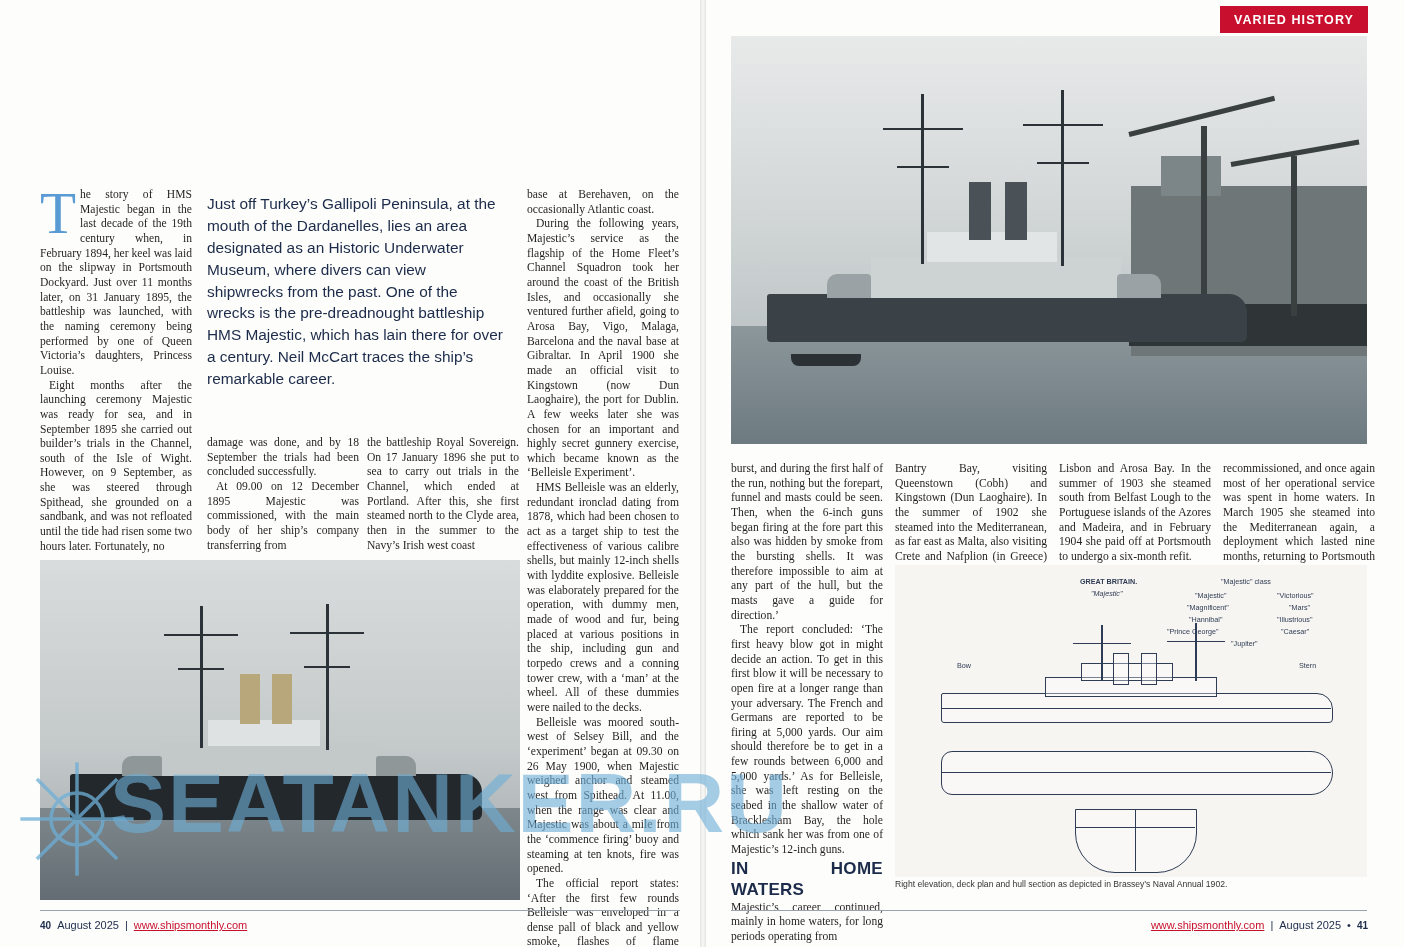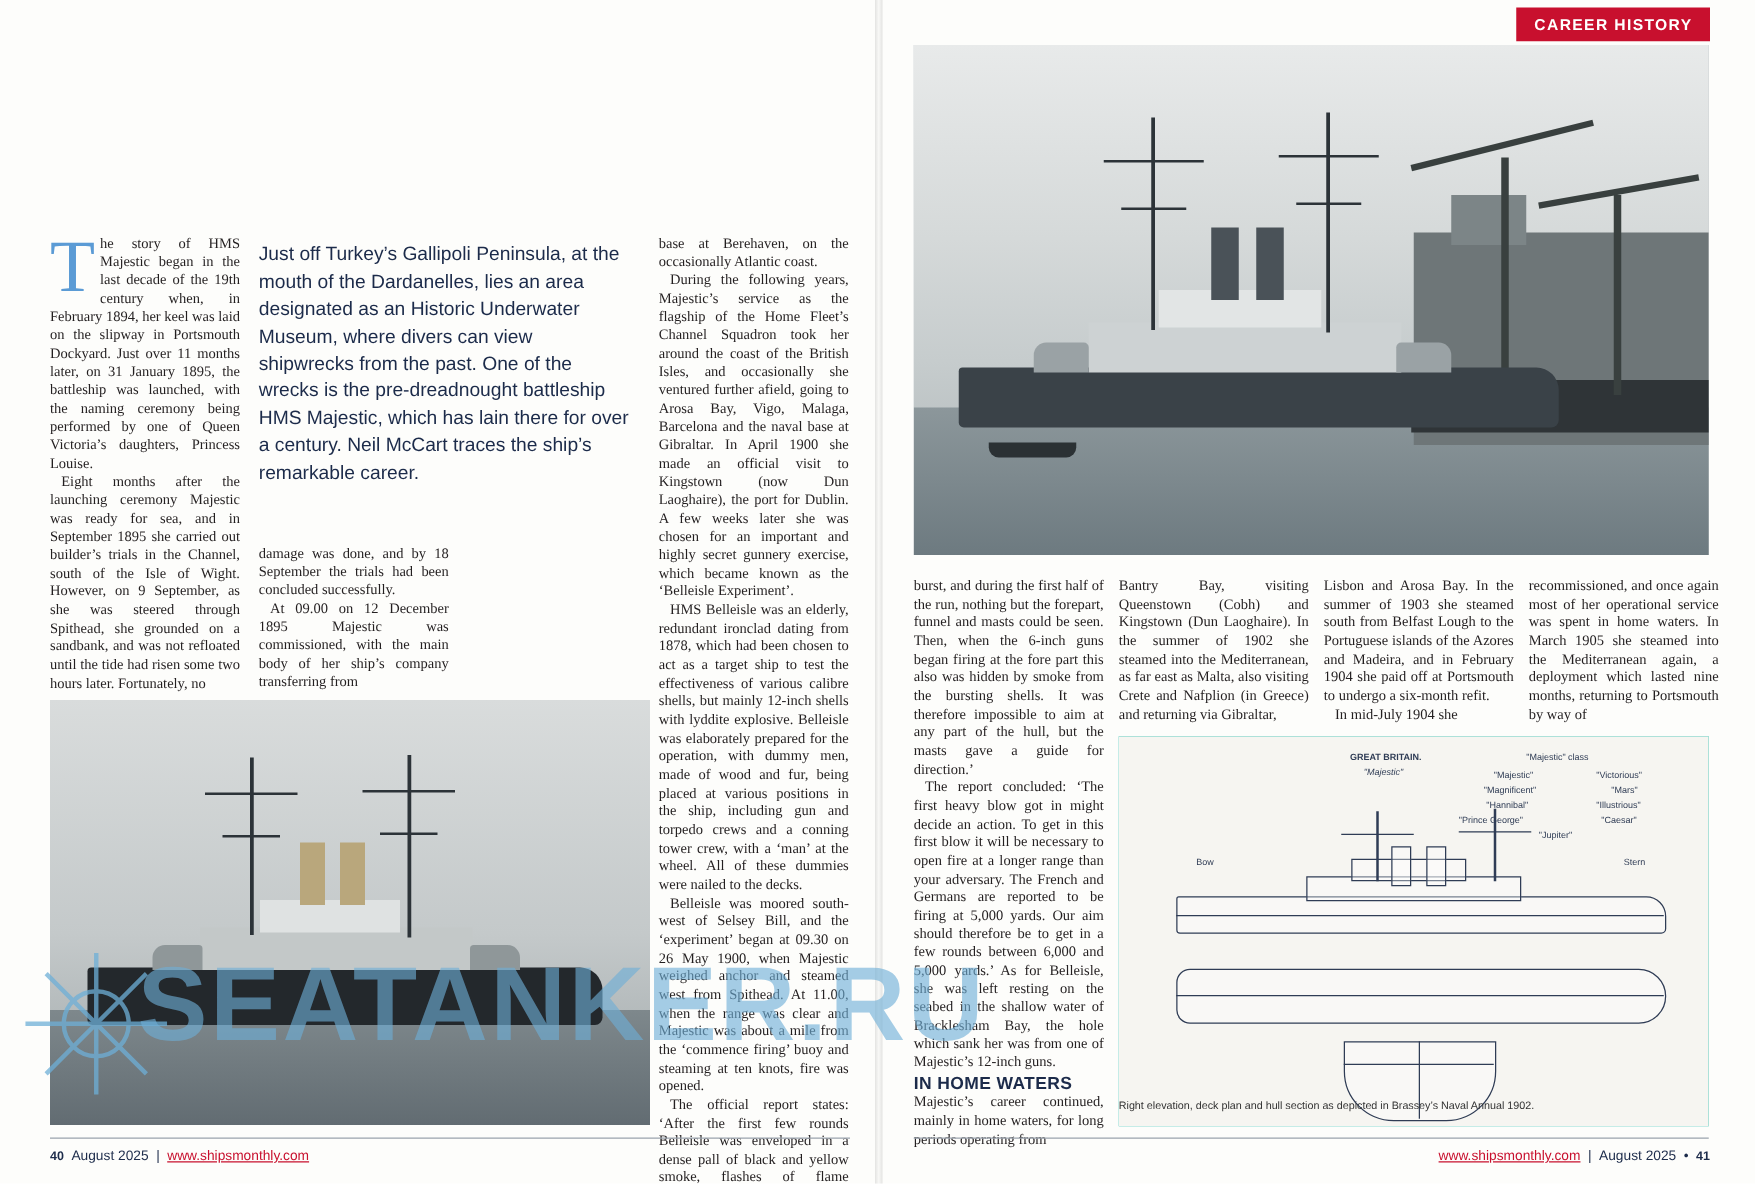--- a/index.html
+++ b/index.html
@@ -94,21 +94,21 @@
   .col p {
     margin: 0;
     text-indent: 9px;
   }
   .col p.first {
     text-indent: 0;
   }
   .subhead {
     font-family: "Liberation Sans", sans-serif;
     font-weight: bold;
-    font-size: 14px;
+    font-size: 17px;
     color: #1c2b4a;
     letter-spacing: 0.3px;
     margin-top: 7px;
     margin-bottom: 1px;
     text-indent: 0 !important;
   }
 
   
   .dropcap {
     float: left;
@@ -142,21 +142,21 @@
     position: absolute;
     inset: 0;
     background: linear-gradient(to bottom, #e8eaea 0%, #d5d9d9 38%, #c6cccd 62%, #a9b1b3 100%);
   }
 
   
   #photo-majestic-wharf { left: 731px; top: 36px; width: 636px; height: 408px; }
   
   #photo-majestic-livery { left: 40px; top: 560px; width: 480px; height: 340px; }
   
-  #drawing-brasseys { left: 895px; top: 589px; width: 472px; height: 312px; background: #14b8a6; }
+  #drawing-brasseys { left: 895px; top: 565px; width: 472px; height: 312px; background: #a3a3a3; }
 
   .caption-box {
     position: absolute;
     background: rgba(255,255,255,0.88);
     font-family: "Liberation Sans", sans-serif;
     font-size: 9.2px;
     line-height: 1.28;
     color: #1c2b4a;
     padding: 5px 7px;
   }
@@ -251,35 +251,38 @@
     position: absolute;
     border: 1.1px solid #2f3c55;
     background: rgba(255,255,255,0.35);
   }
 </style>
 </head>
 <body>
 
 <div class="page">
 
-  <div class="section-tag">CAREER HISTORY</div>
+  <div class="section-tag">VARIED HISTORY</div>
 
 
   <div class="standfirst">Just off Turkey’s Gallipoli Peninsula, at the mouth of the Dardanelles, lies an area designated as an Historic Underwater Museum, where divers can view shipwrecks from the past. One of the wrecks is the pre-dreadnought battleship HMS Majestic, which has lain there for over a century. Neil McCart traces the ship’s remarkable career.</div>
 
   <div class="col" id="col-l1">
     <p class="first"><span class="dropcap">T</span><span>he story of HMS Majestic began in the last decade of the 19th century when, in February 1894, her keel was laid on the slipway in Portsmouth Dockyard. Just over 11 months later, on 31 January 1895, the battleship was launched, with the naming ceremony being performed by one of Queen Victoria’s daughters, Princess Louise.</span></p>
     <p><span>Eight months after the launching ceremony Majestic was ready for sea, and in September 1895 she carried out builder’s trials in the Channel, south of the Isle of Wight. However, on 9 September, as she was steered through Spithead, she grounded on a sandbank, and was not refloated until the tide had risen some two hours later. Fortunately, no</span></p>
   </div>
 
   <div class="col" id="col-l2">
     <p class="first">damage was done, and by 18 September the trials had been concluded successfully.</p>
     <p>At 09.00 on 12 December 1895 Majestic was commissioned, with the main body of her ship’s company transferring from</p>
   </div>
 
+  <div class="col" id="col-l3">
+    <p class="first">the battleship Royal Sovereign. On 17 January 1896 she put to sea to carry out trials in the Channel, which ended at Portland. After this, she first steamed north to the Clyde area, then in the summer to the Navy’s Irish west coast</p>
+  </div>
 
   <div class="col" id="col-l4">
     <p class="first">base at Berehaven, on the occasionally Atlantic coast.</p>
     <p>During the following years, Majestic’s service as the flagship of the Home Fleet’s Channel Squadron took her around the coast of the British Isles, and occasionally she ventured further afield, going to Arosa Bay, Vigo, Malaga, Barcelona and the naval base at Gibraltar. In April 1900 she made an official visit to Kingstown (now Dun Laoghaire), the port for Dublin. A few weeks later she was chosen for an important and highly secret gunnery exercise, which became known as the ‘Belleisle Experiment’.</p>
     <p>HMS Belleisle was an elderly, redundant ironclad dating from 1878, which had been chosen to act as a target ship to test the effectiveness of various calibre shells, but mainly 12-inch shells with lyddite explosive. Belleisle was elaborately prepared for the operation, with dummy men, made of wood and fur, being placed at various positions in the ship, including gun and torpedo crews and a conning tower crew, with a ‘man’ at the wheel. All of these dummies were nailed to the decks.</p>
     <p>Belleisle was moored south-west of Selsey Bill, and the ‘experiment’ began at 09.30 on 26 May 1900, when Majestic weighed anchor and steamed west from Spithead. At 11.00, when the range was clear and Majestic was about a mile from the ‘commence firing’ buoy and steaming at ten knots, fire was opened.</p>
     <p>The official report states: ‘After the first few rounds Belleisle was enveloped in a dense pall of black and yellow smoke, flashes of flame showing in the midst as shells</p>
   </div>
 
   <div class="col" id="col-r1">

